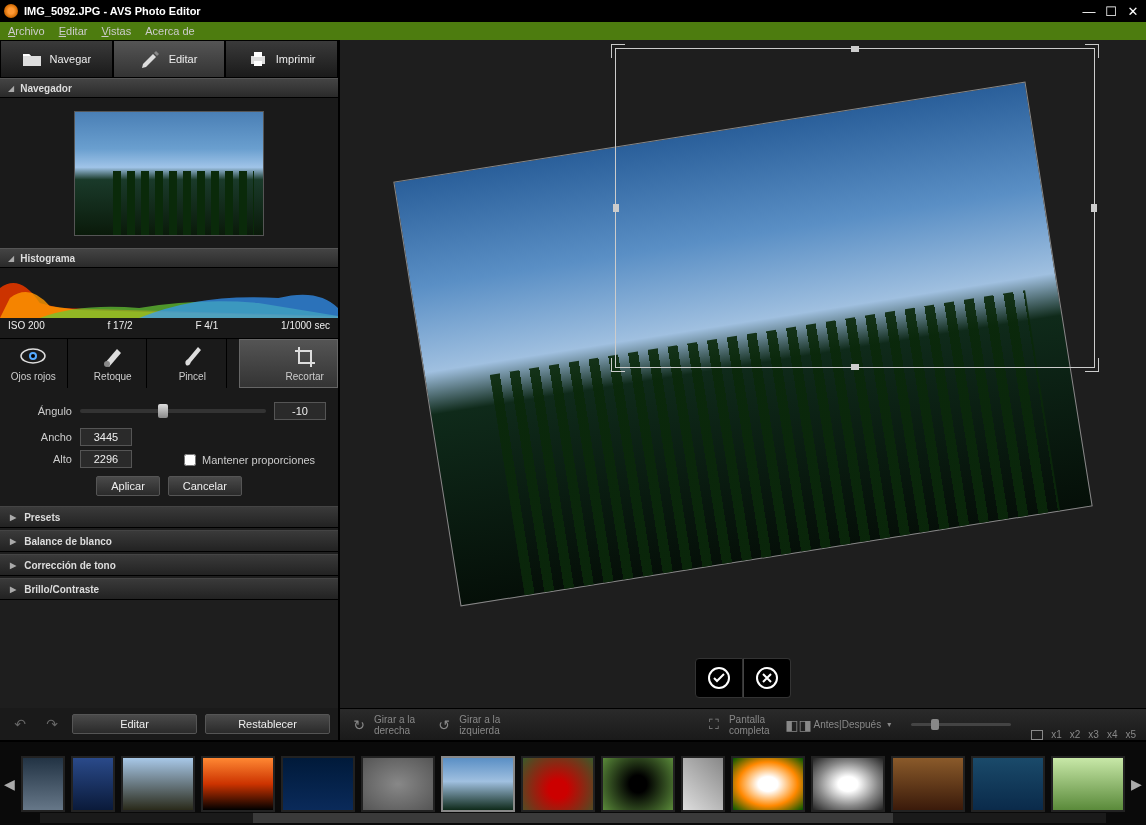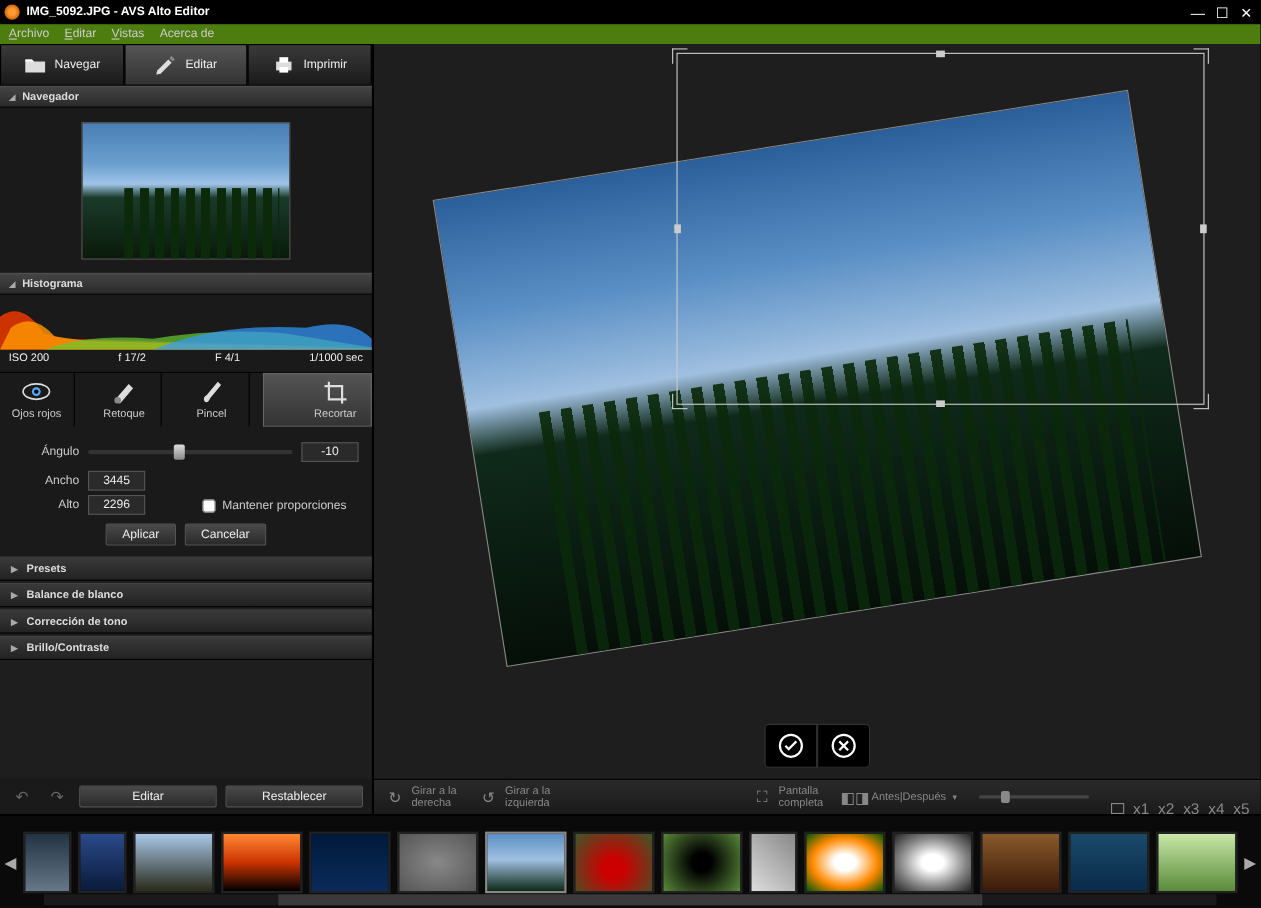--- a/index.html
+++ b/index.html
@@ -99,39 +99,39 @@
   .confirm-btn svg { width: 24px; height: 24px; }
   
   
   .bottom-toolbar { height: 32px; background: linear-gradient(#2a2a2a,#1a1a1a); display: flex; align-items: center; padding: 0 10px; gap: 20px; border-top: 1px solid #000; }
   .bt-item { display: flex; align-items: center; gap: 6px; color: #888; font-size: 10px; cursor: pointer; }
   .bt-item .bt-icon { width: 18px; height: 16px; color:#888; display:flex;align-items:center;justify-content:center;font-size:14px; }
   .bt-item .two-line { line-height: 1.1; }
   .spacer { flex: 1; }
   .zoom-slider { width: 100px; height: 3px; background: #444; position: relative; border-radius: 2px; }
   .zoom-thumb { position: absolute; left: 20%; top: -4px; width: 8px; height: 11px; background: #888; border-radius: 2px; }
-  .zoom-levels { display: flex; gap: 8px; color: #888; font-size: 14px; align-items: center; margin-top: 20px; }
+  .zoom-levels { display: flex; gap: 8px; color: #888; font-size: 10px; align-items: center; margin-top: 20px; }
   .zoom-levels span { cursor: pointer; }
   .fit-icon { width: 12px; height: 10px; border: 1px solid #888; display: inline-block; }
   
   
   .thumb-strip { height: 85px; background: #0a0a0a; display: flex; align-items: center; padding: 0 4px; gap: 6px; border-top: 2px solid #000; position: relative; }
   .nav-arrow { width: 16px; height: 60px; color: #aaa; font-size: 14px; display: flex; align-items: center; justify-content: center; cursor: pointer; }
   .thumbs { display: flex; gap: 6px; flex: 1; }
   .thumb { width: 74px; height: 56px; border: 2px solid #222; cursor: pointer; }
   .thumb.selected { border-color: #888; }
   .hscroll { position: absolute; bottom: 2px; left: 40px; right: 40px; height: 10px; background: #1a1a1a; }
   .hscroll-thumb { position: absolute; left: 20%; width: 60%; height: 100%; background: #3a3a3a; }
 </style>
 </head>
 <body>
 
 <div class="titlebar">
   <div class="app-icon"></div>
-  <div class="title">IMG_5092.JPG  -  AVS Alto Editor</div>
+  <div class="title">IMG_5092.JPG  -  AVS Photo Editor</div>
   <div class="win-controls">
     <div class="win-btn">—</div>
     <div class="win-btn">☐</div>
     <div class="win-btn">✕</div>
   </div>
 </div>
 
 <div class="menubar">
   <span><u>A</u>rchivo</span>
   <span><u>E</u>ditar</span>

